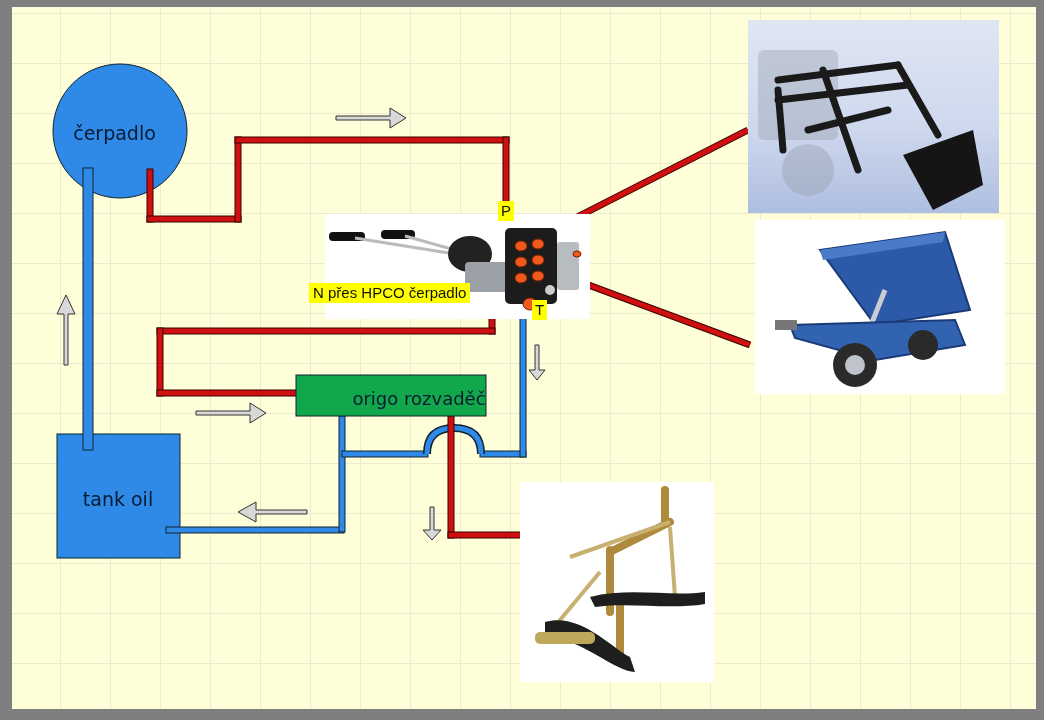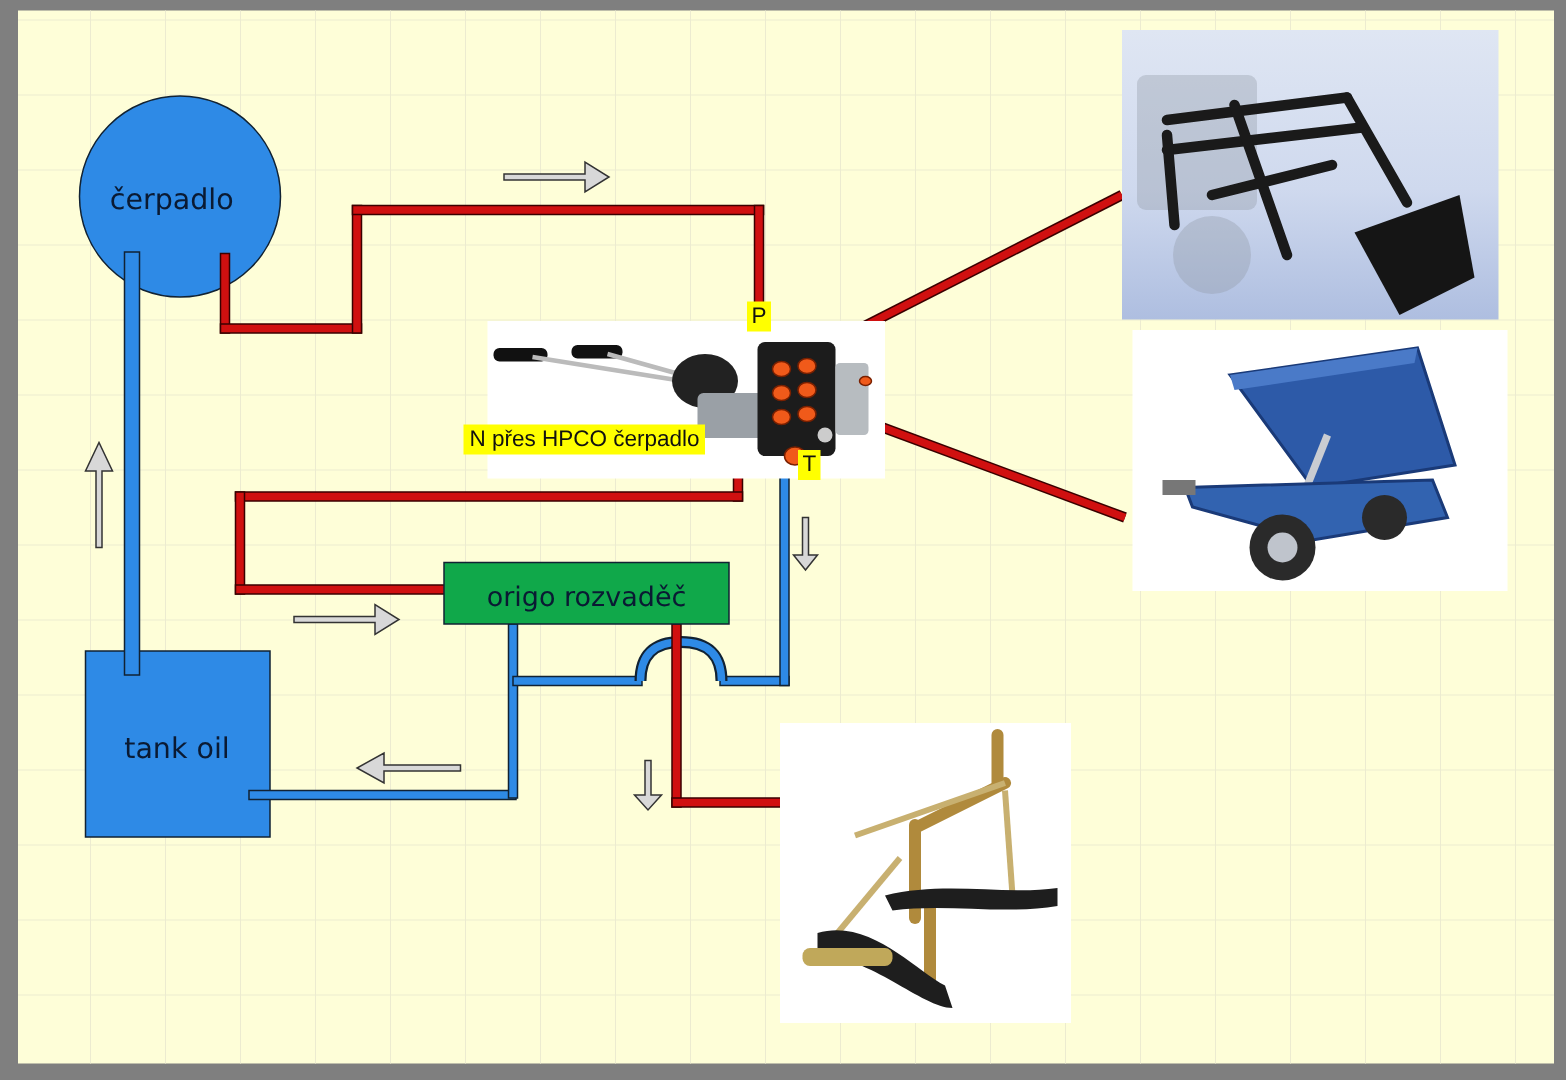--- a/index.html
+++ b/index.html
@@ -87,21 +87,21 @@
       <line x1="540" y1="267" x2="750" y2="345"></line>
     </g>
     <g stroke="#d01010" stroke-width="5">
       <line x1="536" y1="238" x2="748" y2="130"></line>
       <line x1="540" y1="267" x2="750" y2="345"></line>
     </g>
   </svg>
 
   <div class="node-label" style="left:41px; top:115px; width:123px;">čerpadlo</div>
   <div class="node-label" style="left:45px; top:481px; width:122px;">tank oil</div>
-  <div class="node-label" style="left:284px; top:381px; width:190px; font-size:18px;">origo rozvaděč</div>
+  <div class="node-label" style="left:284px; top:381px; width:190px; font-size:18px;padding-left:28px;">origo rozvaděč</div>
 
   <div class="photo" style="left:313px; top:207px; width:265px; height:105px; background:#fff;">
     <svg width="265" height="105">
 
       <rect x="4" y="18" width="36" height="9" rx="4" fill="#111"></rect>
       <rect x="56" y="16" width="34" height="9" rx="4" fill="#111"></rect>
       <line x1="30" y1="24" x2="130" y2="40" stroke="#bbb" stroke-width="3"></line>
       <line x1="80" y1="22" x2="130" y2="36" stroke="#bbb" stroke-width="3"></line>
 
       <ellipse cx="145" cy="40" rx="22" ry="18" fill="#222"></ellipse>

